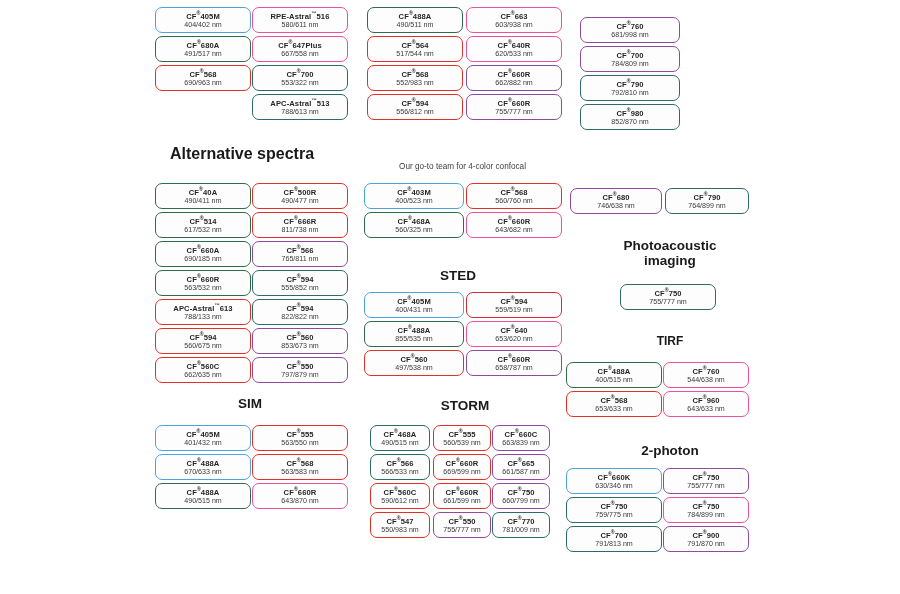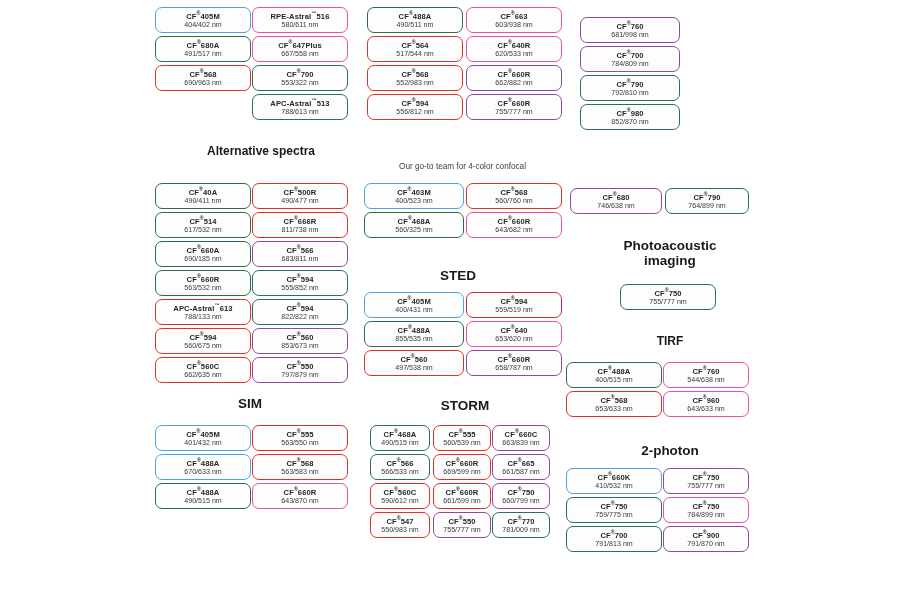--- a/index.html
+++ b/index.html
@@ -58,21 +58,21 @@
     font-weight: normal;
     color: #3d3d3d;
     text-align: center;
     white-space: nowrap;
   }
 </style>
 </head>
 <body>
 
 <div id="stage">
-    <div class="sec-title" style="left: 156px; top: 145px; width: 210px; font-size: 12px;">Alternative spectra</div>
+    <div class="sec-title" style="left: 137px; top: 145px; width: 210px; font-size: 16px;">Alternative spectra</div>
     <div class="sec-sub" style="left: 380px; top: 162px; width: 165px; font-size: 8.2px;">Our go-to team for 4-color confocal</div>
     <div class="sec-title" style="left: 398px; top: 268px; width: 120px; font-size: 13.5px;">STED</div>
     <div class="sec-title wrap" style="left: 605px; top: 238px; width: 130px; font-size: 13.5px;">Photoacoustic imaging</div>
     <div class="sec-title" style="left: 610px; top: 335px; width: 120px; font-size: 12px;">TIRF</div>
     <div class="sec-title" style="left: 600px; top: 443px; width: 140px; font-size: 13.5px;">2-photon</div>
     <div class="sec-title" style="left: 190px; top: 396px; width: 120px; font-size: 13.5px;">SIM</div>
     <div class="sec-title" style="left: 405px; top: 398px; width: 120px; font-size: 13.5px;">STORM</div>
     <div class="pill" style="left: 155px; top: 7px; width: 96px; height: 26px; border-color: rgb(77, 163, 221);">
       <div class="nm">CF<sup>®</sup>405M</div>
       <div class="wl">404/402 nm</div>
@@ -180,21 +180,21 @@
     <div class="pill" style="left: 252px; top: 183px; width: 96px; height: 26px; border-color: rgb(224, 49, 39);">
       <div class="nm">CF<sup>®</sup>500R</div>
       <div class="wl">490/477 nm</div>
     </div>
     <div class="pill" style="left: 252px; top: 212px; width: 96px; height: 26px; border-color: rgb(224, 49, 39);">
       <div class="nm">CF<sup>®</sup>666R</div>
       <div class="wl">811/738 nm</div>
     </div>
     <div class="pill" style="left: 252px; top: 241px; width: 96px; height: 26px; border-color: rgb(142, 75, 158);">
       <div class="nm">CF<sup>®</sup>566</div>
-      <div class="wl">683/811 nm</div>
+      <div class="wl">765/811 nm</div>
     </div>
     <div class="pill" style="left: 252px; top: 270px; width: 96px; height: 26px; border-color: rgb(44, 107, 103);">
       <div class="nm">CF<sup>®</sup>594</div>
       <div class="wl">555/852 nm</div>
     </div>
     <div class="pill" style="left: 252px; top: 299px; width: 96px; height: 26px; border-color: rgb(44, 107, 103);">
       <div class="nm">CF<sup>®</sup>594</div>
       <div class="wl">822/822 nm</div>
     </div>
     <div class="pill" style="left: 252px; top: 328px; width: 96px; height: 26px; border-color: rgb(142, 75, 158);">
@@ -268,21 +268,21 @@
     <div class="pill" style="left: 663px; top: 362px; width: 86px; height: 26px; border-color: rgb(236, 79, 156);">
       <div class="nm">CF<sup>®</sup>760</div>
       <div class="wl">544/638 nm</div>
     </div>
     <div class="pill" style="left: 663px; top: 391px; width: 86px; height: 26px; border-color: rgb(236, 79, 156);">
       <div class="nm">CF<sup>®</sup>960</div>
       <div class="wl">643/633 nm</div>
     </div>
     <div class="pill" style="left: 566px; top: 468px; width: 96px; height: 26px; border-color: rgb(77, 163, 221);">
       <div class="nm">CF<sup>®</sup>660K</div>
-      <div class="wl">410/532 nm</div>
+      <div class="wl">630/346 nm</div>
     </div>
     <div class="pill" style="left: 566px; top: 497px; width: 96px; height: 26px; border-color: rgb(44, 107, 103);">
       <div class="nm">CF<sup>®</sup>750</div>
       <div class="wl">759/775 nm</div>
     </div>
     <div class="pill" style="left: 566px; top: 526px; width: 96px; height: 26px; border-color: rgb(44, 107, 103);">
       <div class="nm">CF<sup>®</sup>700</div>
       <div class="wl">791/813 nm</div>
     </div>
     <div class="pill" style="left: 663px; top: 468px; width: 86px; height: 26px; border-color: rgb(142, 75, 158);">

